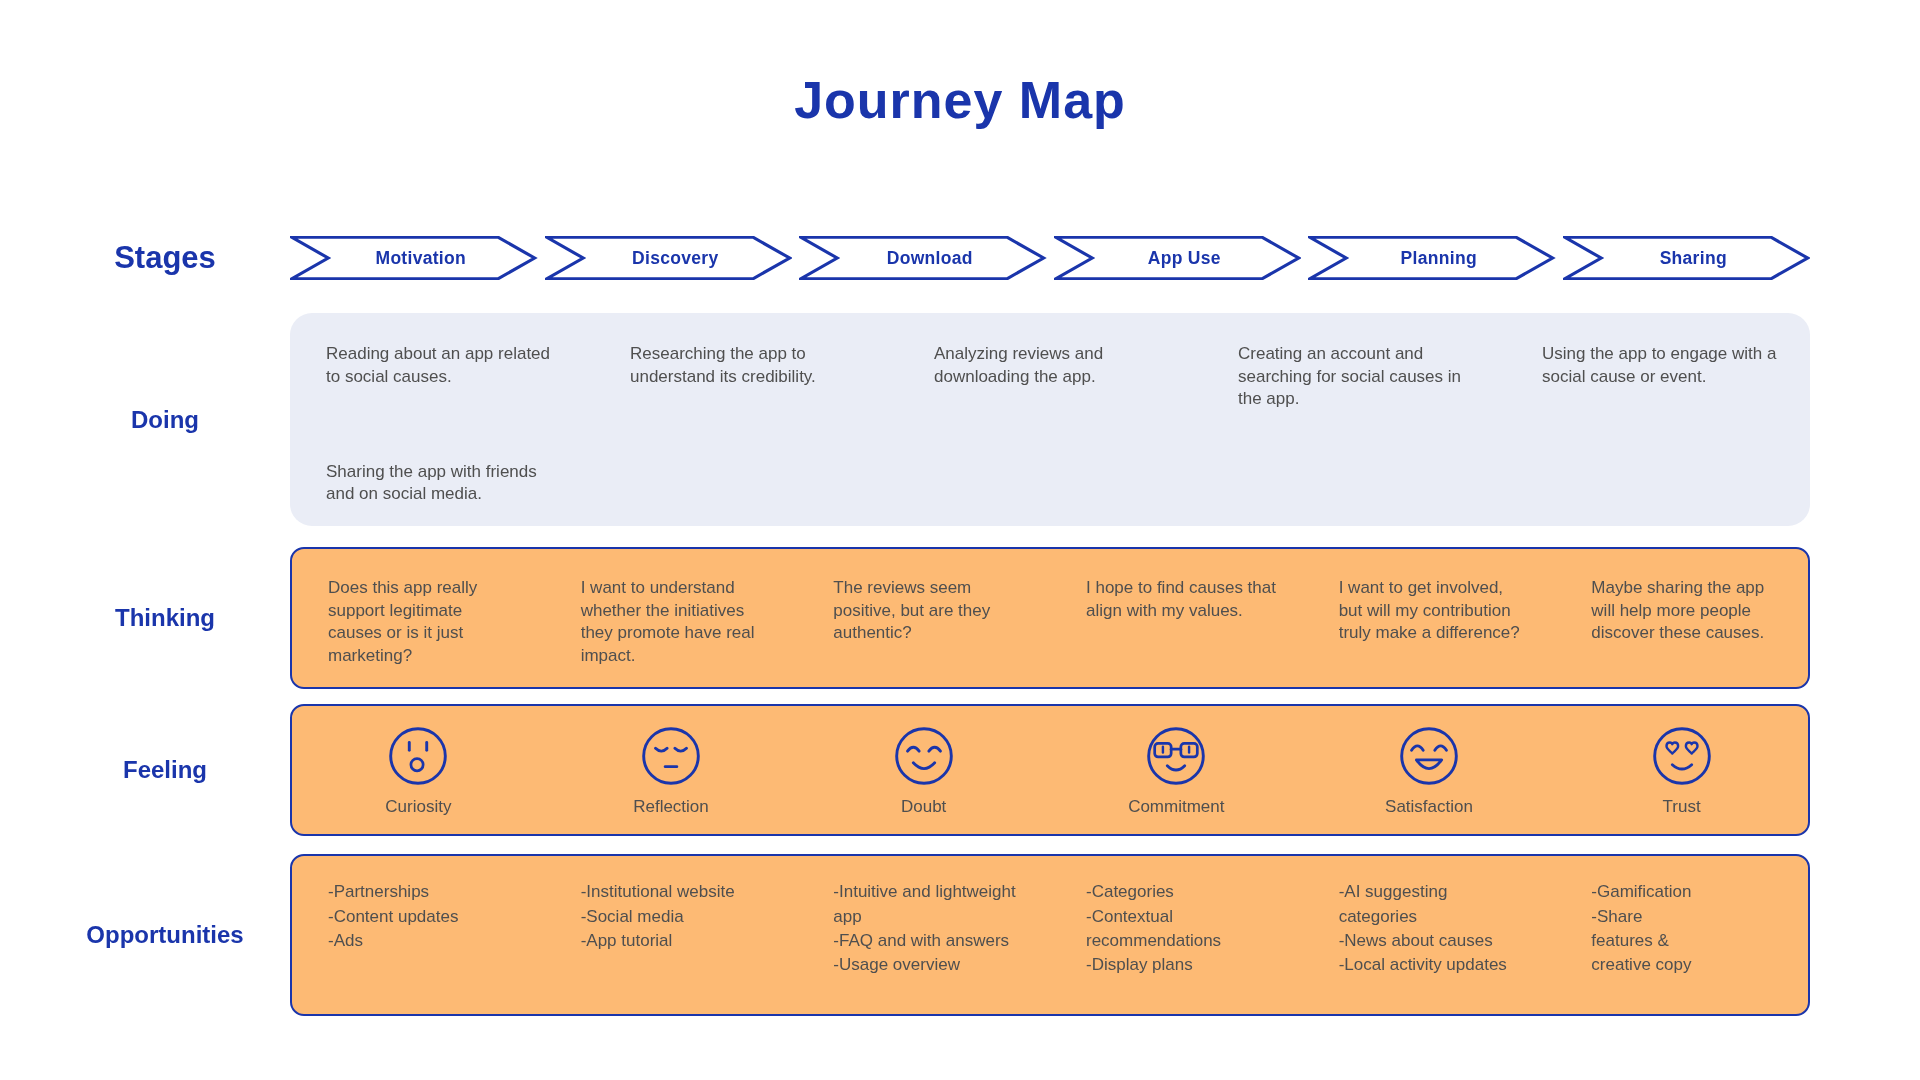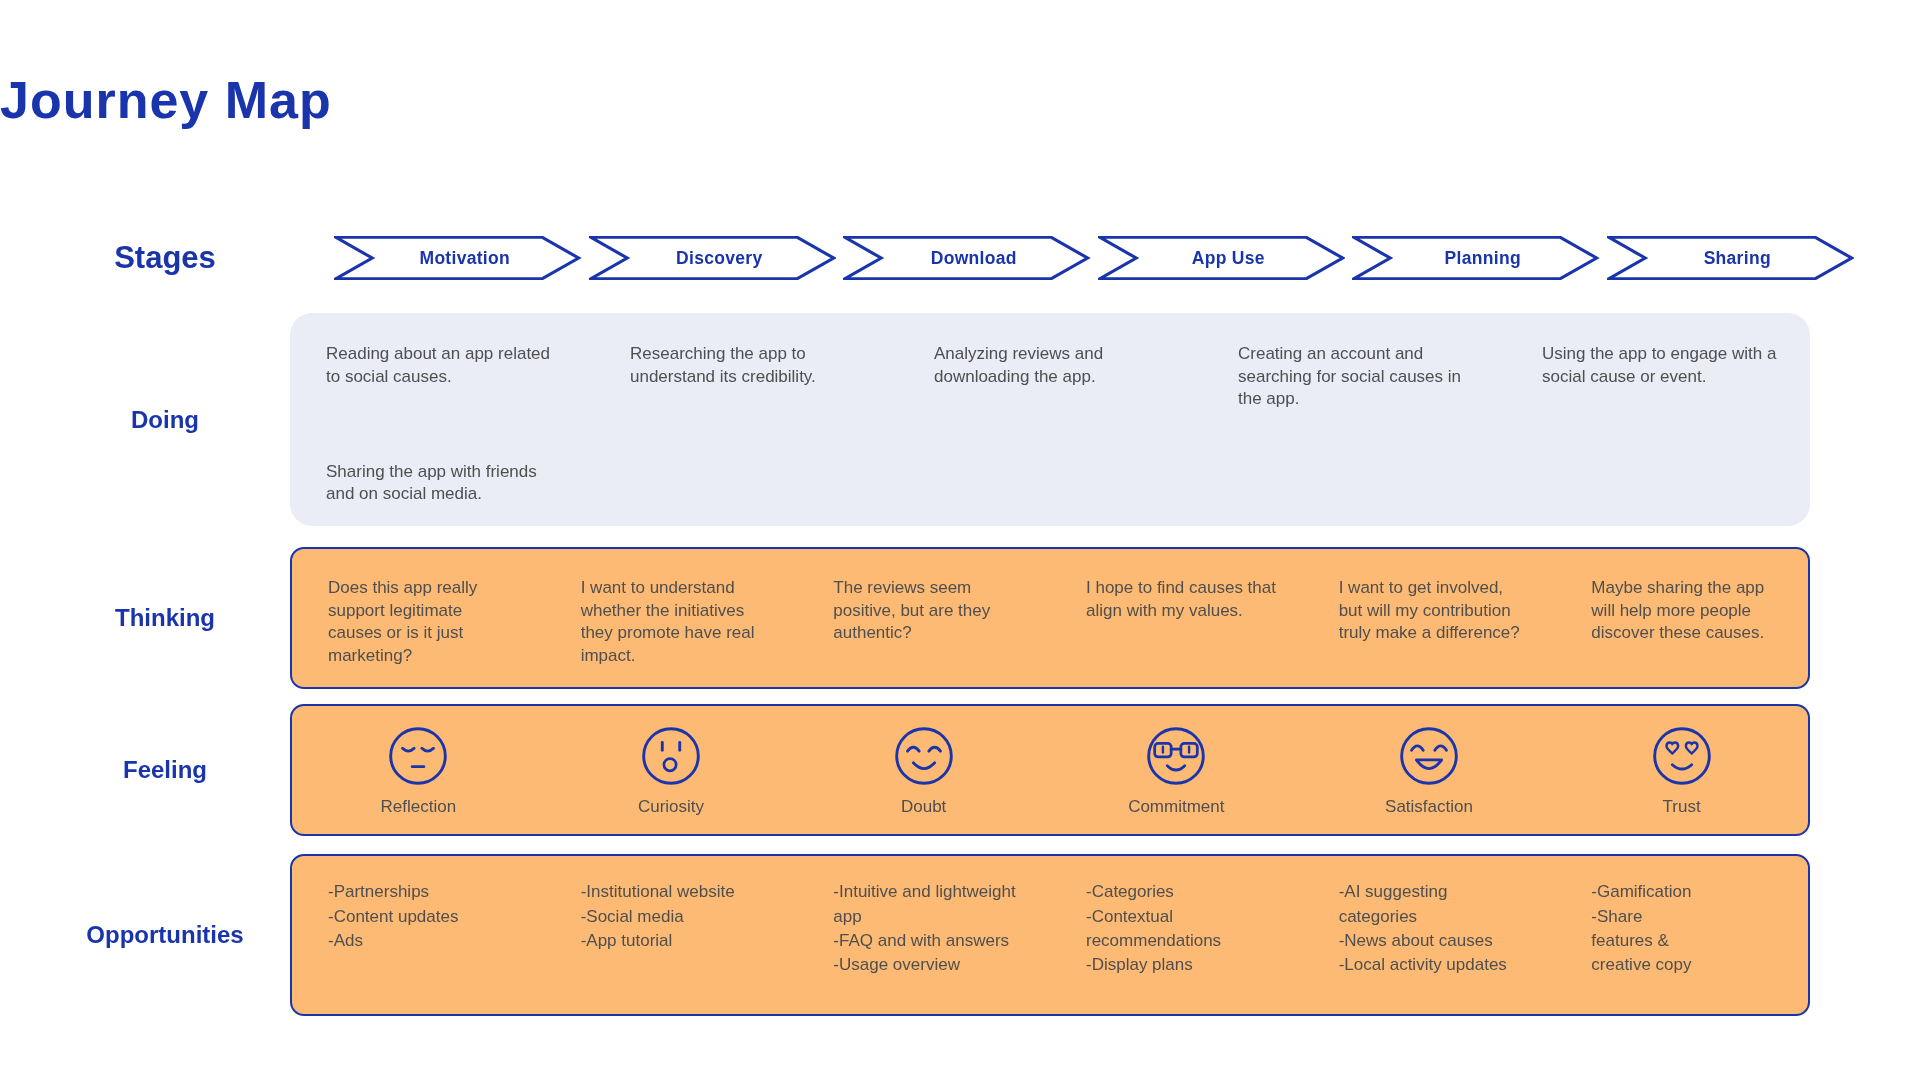--- a/index.html
+++ b/index.html
@@ -9,34 +9,34 @@
   }
   *{box-sizing:border-box;}
   html,body{margin:0;padding:0;}
   body{
     width:1920px;height:1080px;background:#ffffff;
     font-family:"Liberation Sans", sans-serif;
     overflow:hidden;
   }
   .page{padding-top:70px;}
   .title{
-    margin:0;
+    margin:0;text-align:center;
     font-size:52px;font-weight:bold;letter-spacing:1px;
     color:var(--primary);
   }
   .map{margin-left:40px;width:1770px;}
   .row{display:grid;grid-template-columns:250px 1520px;}
   .row-label{
     align-self:center;text-align:center;
     font-weight:bold;color:var(--primary);font-size:24px;
   }
   .stages-label{font-size:31px;}
 
   
-  .stages-row{margin-top:106px;gap:44px;}
+  .stages-row{margin-top:106px;}
   .stages-strip{display:grid;grid-template-columns:repeat(6,1fr);column-gap:7px;}
   .stage{position:relative;height:44px;}
   .stage svg{position:absolute;inset:0;width:100%;height:100%;display:block;}
   .stage-label{
     position:absolute;inset:0;display:flex;align-items:center;justify-content:center;
     padding-left:14px;font-weight:bold;font-size:17.5px;letter-spacing:.3px;
     color:var(--primary);
   }
 
   
@@ -150,35 +150,35 @@
       </div>
     </div>
 
     <div class="row feeling-row">
       <div class="row-label">Feeling</div>
       <div class="outline-box feeling-box">
 
         <div class="feeling-cell">
           <svg viewBox="-32 -32 64 64" fill="none" stroke="currentColor" stroke-width="3" stroke-linecap="round">
             <circle cx="0" cy="0" r="28.2"></circle>
+            <line x1="-9" y1="-14" x2="-9" y2="-6"></line>
+            <line x1="9" y1="-14" x2="9" y2="-6"></line>
+            <circle cx="-1" cy="9" r="6.3" stroke-width="2.8"></circle>
+          </svg>
+          <div class="feeling-caption">Curiosity</div>
+        </div>
+
+        <div class="feeling-cell">
+          <svg viewBox="-32 -32 64 64" fill="none" stroke="currentColor" stroke-width="3" stroke-linecap="round">
+            <circle cx="0" cy="0" r="28.2"></circle>
             <path d="M -16 -8 Q -10 -2 -4 -8"></path>
             <path d="M 4 -8 Q 10 -2 16 -8"></path>
             <line x1="-6" y1="11" x2="6" y2="11"></line>
           </svg>
           <div class="feeling-caption">Reflection</div>
-        </div>
-
-        <div class="feeling-cell">
-          <svg viewBox="-32 -32 64 64" fill="none" stroke="currentColor" stroke-width="3" stroke-linecap="round">
-            <circle cx="0" cy="0" r="28.2"></circle>
-            <line x1="-9" y1="-14" x2="-9" y2="-6"></line>
-            <line x1="9" y1="-14" x2="9" y2="-6"></line>
-            <circle cx="-1" cy="9" r="6.3" stroke-width="2.8"></circle>
-          </svg>
-          <div class="feeling-caption">Curiosity</div>
         </div>
 
         <div class="feeling-cell">
           <svg viewBox="-32 -32 64 64" fill="none" stroke="currentColor" stroke-width="3" stroke-linecap="round">
             <circle cx="0" cy="0" r="28.2"></circle>
             <path d="M -17 -5 Q -11 -13 -5 -5"></path>
             <path d="M 5 -5 Q 11 -13 17 -5"></path>
             <path d="M -11 7 Q 0 19 11 7"></path>
           </svg>
           <div class="feeling-caption">Doubt</div>

